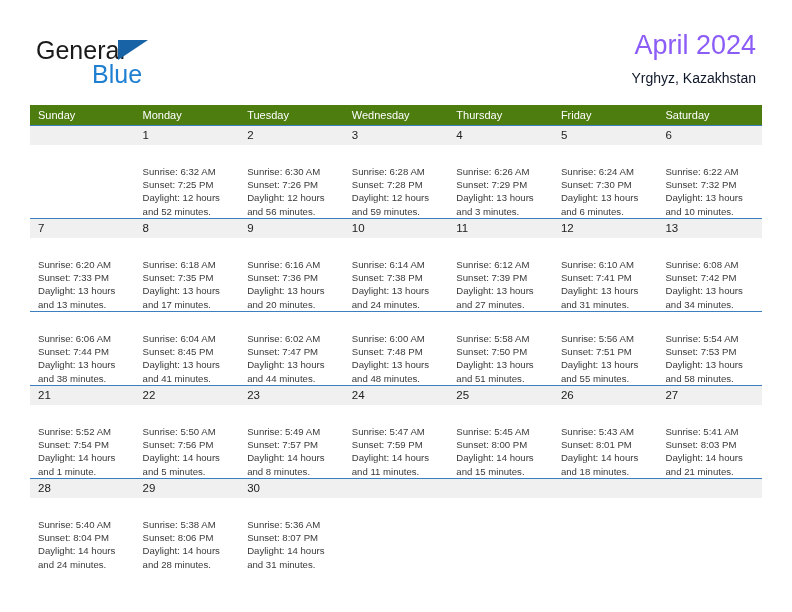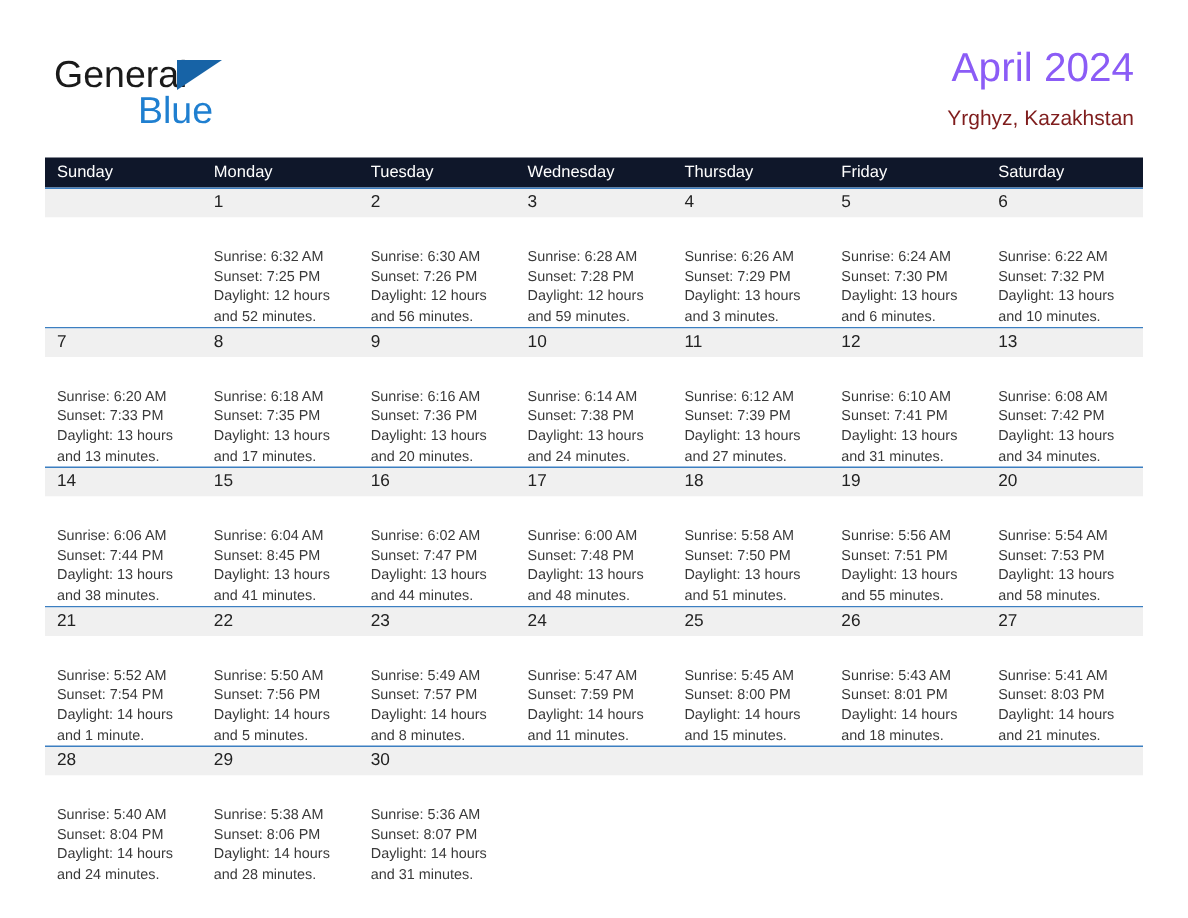--- a/index.html
+++ b/index.html
@@ -71,36 +71,36 @@
     text-align: right;
   }
   .cal-title {
     font-size: 27px;
     color: #8b5cf6;
     line-height: 34px;
     white-space: nowrap;
   }
   .cal-subtitle {
     font-size: 14px;
-    color: #7f1d1d;
+    color: #0f172a;
     line-height: 20px;
     margin-top: 6px;
     white-space: nowrap;
   }
 
   
   .calendar {
     position: absolute;
     left: 30px;
     top: 105px;
     width: 732px;
   }
   .cal-head {
     display: flex;
-    background: #0f172a;
+    background: #4d7c0f;
     height: 20px;
   }
   .cal-head .dow {
     flex: 1 1 0;
     color: #ffffff;
     font-size: 11px;
     line-height: 20px;
     padding-left: 8px;
     box-sizing: border-box;
     white-space: nowrap;
@@ -281,29 +281,20 @@
         <div class="daycell">
           <div class="ln">Sunrise: 6:08 AM</div>
           <div class="ln">Sunset: 7:42 PM</div>
           <div class="ln">Daylight: 13 hours</div>
           <div class="ln">and 34 minutes.</div>
         </div>
       </div>
     </div>
 
     <div class="week">
-      <div class="week-nums">
-        <div class="daynum">14</div>
-        <div class="daynum">15</div>
-        <div class="daynum">16</div>
-        <div class="daynum">17</div>
-        <div class="daynum">18</div>
-        <div class="daynum">19</div>
-        <div class="daynum">20</div>
-      </div>
       <div class="week-body">
         <div class="daycell">
           <div class="ln">Sunrise: 6:06 AM</div>
           <div class="ln">Sunset: 7:44 PM</div>
           <div class="ln">Daylight: 13 hours</div>
           <div class="ln">and 38 minutes.</div>
         </div>
         <div class="daycell">
           <div class="ln">Sunrise: 6:04 AM</div>
           <div class="ln">Sunset: 8:45 PM</div>

